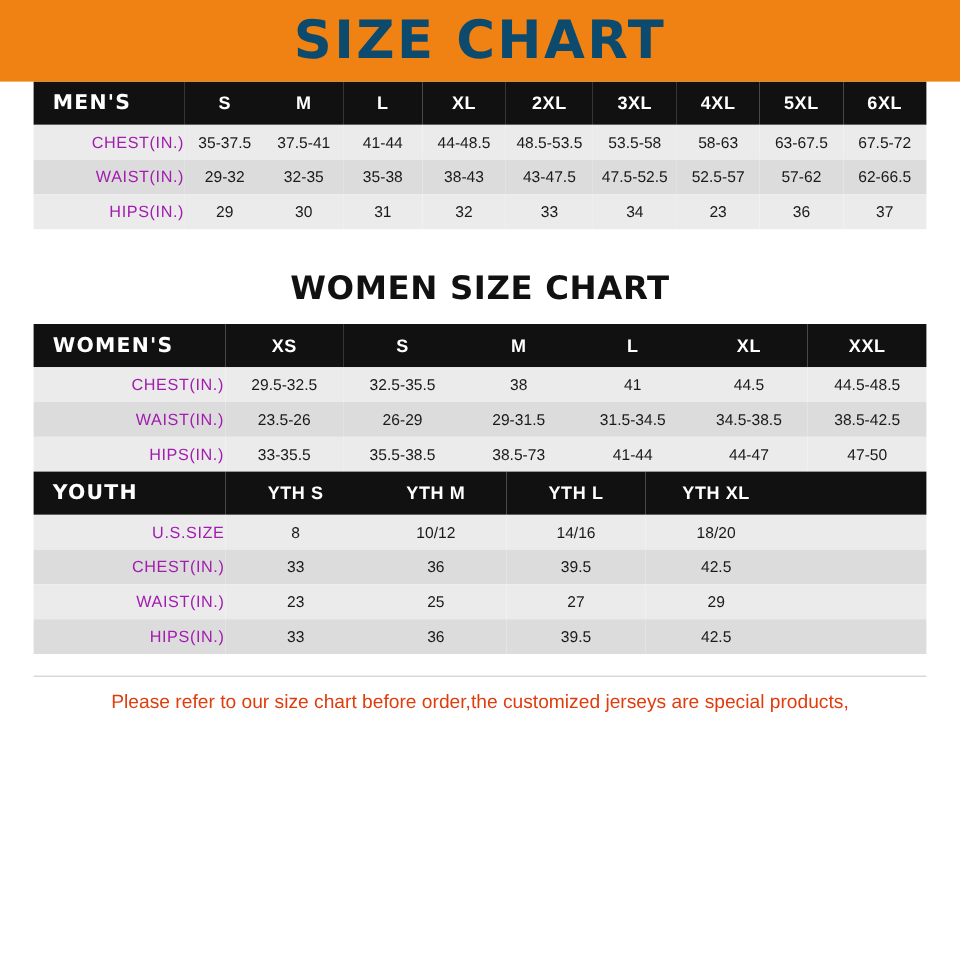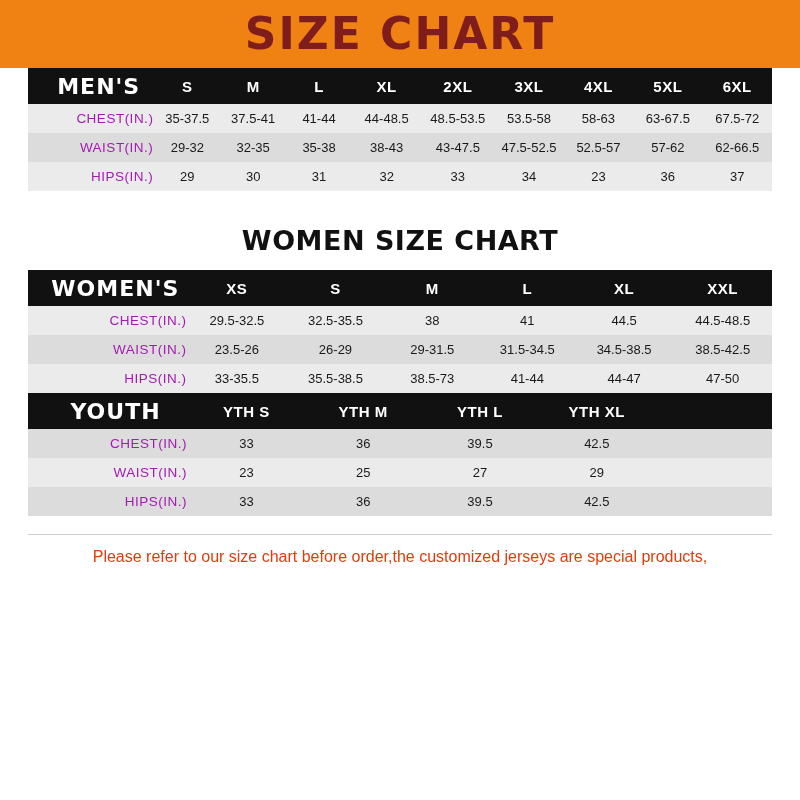--- a/index.html
+++ b/index.html
@@ -27,21 +27,21 @@
     background: #F08113;
     display: flex;
     align-items: center;
     justify-content: center;
   }
   .banner-title {
     font-family: "DejaVu Sans", sans-serif;
     font-weight: bold;
     font-size: 44px;
     letter-spacing: 2px;
-    color: #7f1d1d;
+    color: #0c4a6e;
     line-height: 1;
   }
   .content {
     padding: 0 28px;
     box-sizing: border-box;
   }
   .section-title {
     text-align: center;
     font-family: "DejaVu Sans", sans-serif;
     font-weight: bold;
@@ -70,23 +70,23 @@
     background: #111111;
   }
   table.size-table thead th {
     color: #ffffff;
     font-weight: bold;
     height: 34px;
     font-size: 15px;
     letter-spacing: 0.5px;
   }
   table.size-table thead th.rowlabel {
-    text-align: center;
+    text-align: left;
     padding-left: 16px;
-    font-size: 22px;
+    font-size: 17px;
     font-family: "DejaVu Sans", sans-serif;
     letter-spacing: 1px;
   }
   table.size-table tbody td {
     height: 27px;
   }
   table.size-table tbody td.rowlabel {
     text-align: right;
     font-size: 13.5px;
     letter-spacing: 0.5px;
@@ -222,20 +222,28 @@
         <tr>
           <th class="rowlabel" style="width:20%">YOUTH</th>
           <th style="width:16%">YTH S</th>
           <th style="width:16%">YTH M</th>
           <th style="width:16%">YTH L</th>
           <th style="width:16%">YTH XL</th>
           <th style="width:16%"></th>
         </tr>
       </thead>
       <tbody>
+        <tr class="alt-light">
+          <td class="rowlabel">U.S.SIZE</td>
+          <td>8</td>
+          <td>10/12</td>
+          <td>14/16</td>
+          <td>18/20</td>
+          <td></td>
+        </tr>
         <tr class="alt-dark">
           <td class="rowlabel">CHEST(IN.)</td>
           <td>33</td>
           <td>36</td>
           <td>39.5</td>
           <td>42.5</td>
           <td></td>
         </tr>
         <tr class="alt-light">
           <td class="rowlabel">WAIST(IN.)</td>

